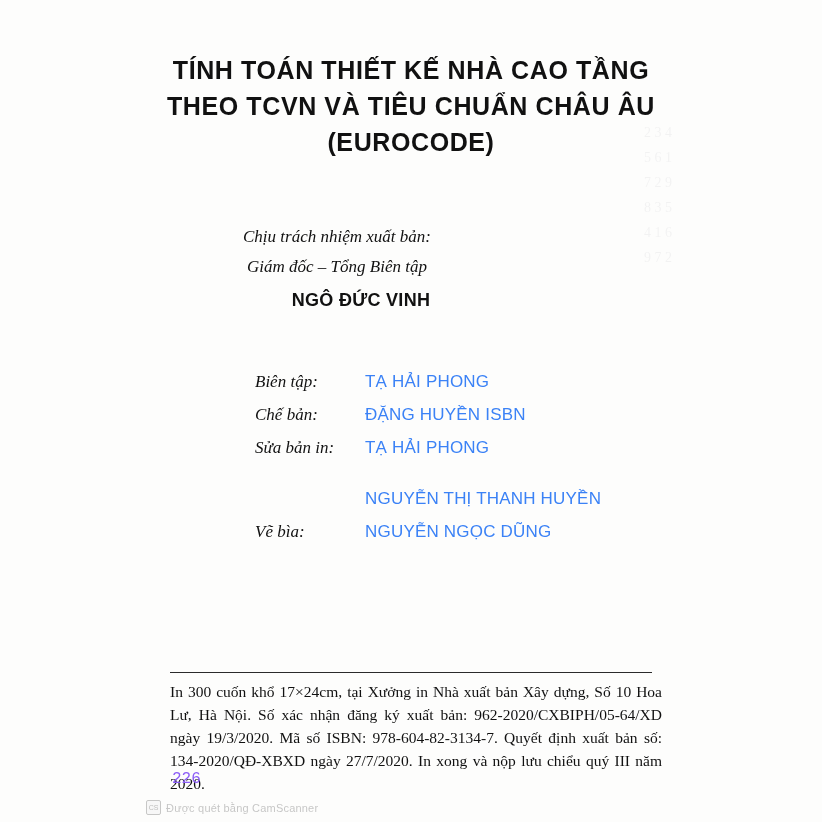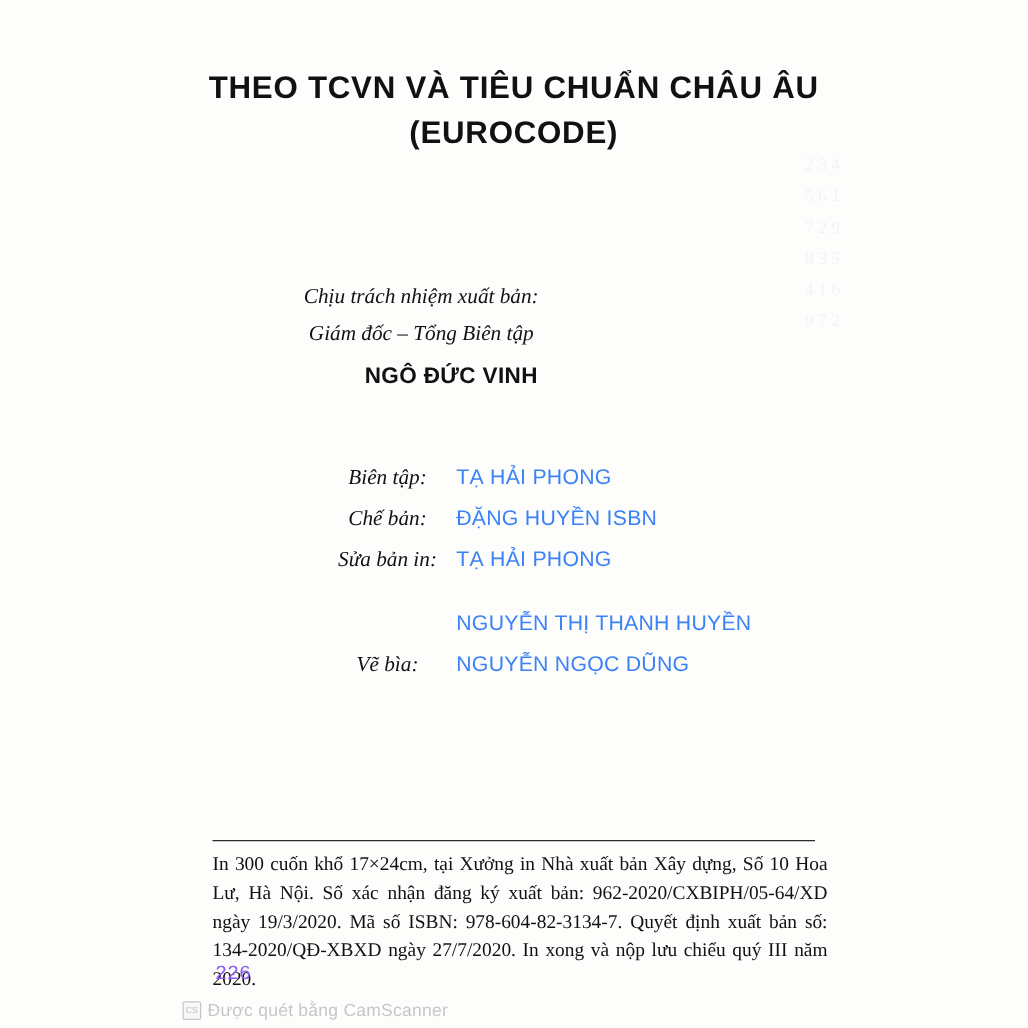--- a/index.html
+++ b/index.html
@@ -83,21 +83,20 @@
   .credit-row.tight {
     margin-bottom: 31px;
   }
   .credit-label {
     width: 110px;
     flex: 0 0 110px;
     font-family: "Liberation Serif", serif;
     font-style: italic;
     font-size: 17px;
     color: #111111;
-    text-align: center;
   }
   .credit-value {
     font-family: "Liberation Sans", sans-serif;
     font-size: 17px;
     letter-spacing: 0.2px;
     color: #3b82f6;
   }
 
   
   .rule {
@@ -145,21 +144,21 @@
     border-radius: 2px;
     font-family: "Liberation Sans", sans-serif;
     font-size: 7px;
     line-height: 13px;
     text-align: center;
     color: #8a8a8a;
     background: #f3f3f3;
   }
   .wm-text {
     font-family: "Liberation Sans", sans-serif;
-    font-size: 14px;
+    font-size: 11px;
     color: #9a9a9a;
     letter-spacing: 0.2px;
   }
 
   
   .ghost {
     position: absolute;
     right: 150px;
     top: 120px;
     width: 180px;
@@ -181,20 +180,21 @@
   <div class="ghost">
     <div>2 3 4</div>
     <div>5 6 1</div>
     <div>7 2 9</div>
     <div>8 3 5</div>
     <div>4 1 6</div>
     <div>9 7 2</div>
   </div>
 
   <div class="title-block">
+    <div class="title-line">TÍNH TOÁN THIẾT KẾ NHÀ CAO TẦNG</div>
     <div class="title-line">THEO TCVN VÀ TIÊU CHUẨN CHÂU ÂU</div>
     <div class="title-line">(EUROCODE)</div>
   </div>
 
   <div class="resp-block">
     <div class="resp-italic">Chịu trách nhiệm xuất bản:</div>
     <div class="resp-italic">Giám đốc – Tổng Biên tập</div>
     <div class="resp-name">NGÔ ĐỨC VINH</div>
   </div>
 

